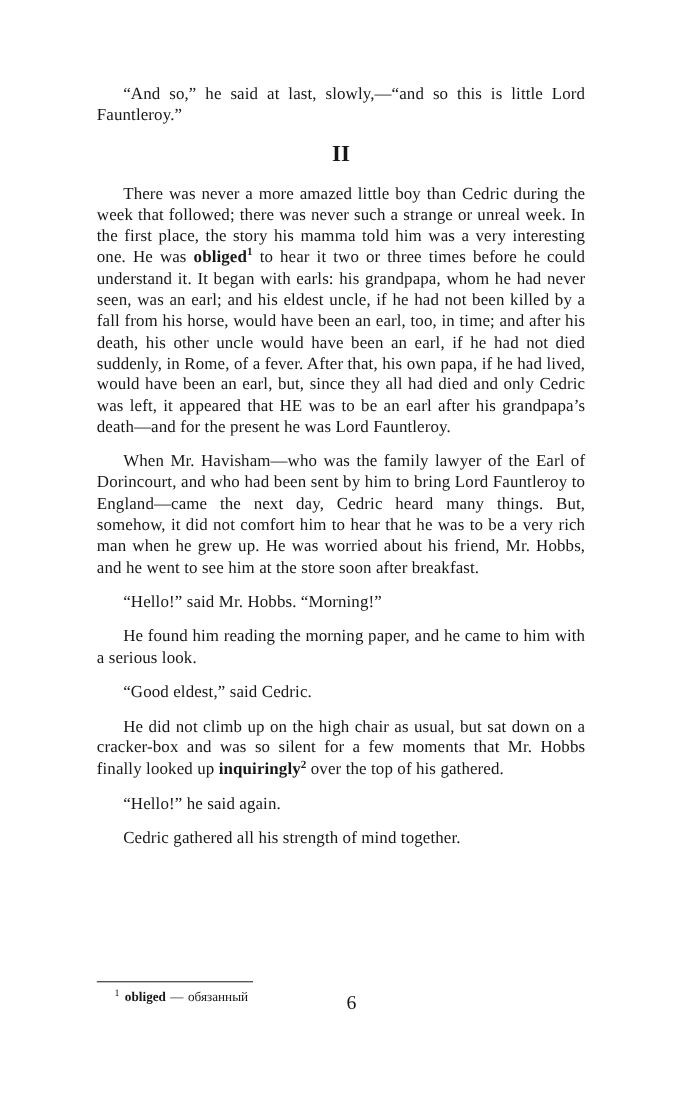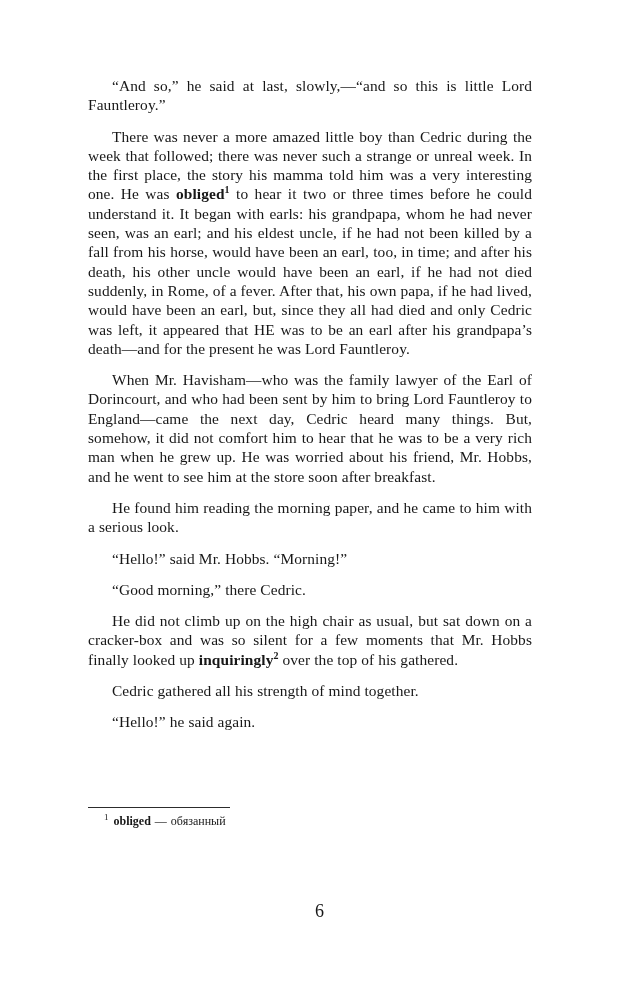--- a/index.html
+++ b/index.html
@@ -43,21 +43,21 @@
   b.term { font-weight: bold; }
   sup.fn-ref {
     font-size: 10px;
     line-height: 0;
     font-weight: bold;
     vertical-align: super;
   }
   .footnotes {
     position: absolute;
     left: 88px;
-    top: 807px;
+    top: 892px;
     width: 444px;
     font-size: 12px;
     line-height: 17px;
   }
   .fn-rule {
     width: 142px;
     height: 0;
     border-top: 1px solid #2c2c2c;
     margin: 0 0 5px 0;
   }
@@ -82,36 +82,37 @@
 </style>
 </head>
 <body>
 
 <main class="book-page">
 
   <div class="text-block">
 
     <p class="para"><span>“And so,” he said at last, slowly,—“and so this is little Lord Fauntleroy.”</span></p>
 
+    <h2 class="chapter">II</h2>
 
     <p class="para"><span>There was never a more amazed little boy than Cedric during the week that followed; there was never such a strange or unreal week. In the first place, the story his mamma told him was a very interesting one. He was </span><b class="term">obliged</b><sup class="fn-ref">1</sup><span> to hear it two or three times before he could understand it. It began with earls: his grandpapa, whom he had never seen, was an earl; and his eldest uncle, if he had not been killed by a fall from his horse, would have been an earl, too, in time; and after his death, his other uncle would have been an earl, if he had not died suddenly, in Rome, of a fever. After that, his own papa, if he had lived, would have been an earl, but, since they all had died and only Cedric was left, it appeared that HE was to be an earl after his grandpapa’s death—and for the present he was Lord Fauntleroy.</span></p>
 
     <p class="para"><span>When Mr. Havisham—who was the family lawyer of the Earl of Dorincourt, and who had been sent by him to bring Lord Fauntleroy to England—came the next day, Cedric heard many things. But, somehow, it did not comfort him to hear that he was to be a very rich man when he grew up. He was worried about his friend, Mr. Hobbs, and he went to see him at the store soon after breakfast.</span></p>
 
+    <p class="para"><span>“Hello!” said Mr. Hobbs. “Morning!”</span></p>
+
     <p class="para"><span>He found him reading the morning paper, and he came to him with a serious look.</span></p>
 
-    <p class="para"><span>“Hello!” said Mr. Hobbs. “Morning!”</span></p>
-
-    <p class="para"><span>“Good morning,” there Cedric.</span></p>
+    <p class="para"><span>“Good eldest,” said Cedric.</span></p>
 
     <p class="para"><span>He did not climb up on the high chair as usual, but sat down on a cracker-box and was so silent for a few moments that Mr. Hobbs finally looked up </span><b class="term">inquiringly</b><sup class="fn-ref">2</sup><span> over the top of his gathered.</span></p>
 
+    <p class="para"><span>“Hello!” he said again.</span></p>
+
     <p class="para"><span>Cedric gathered all his strength of mind together.</span></p>
-
-    <p class="para"><span>“Hello!” he said again.</span></p>
 
 
   </div>
 
   <div class="footnotes">
     <div class="fn-rule"></div>
     <div class="footnote"><sup class="fn-num">1</sup><b class="fn-term">obliged</b><span class="fn-dash">—</span><span class="fn-translation">обязанный</span></div>
   </div>
 
   <div class="page-number">6</div>

